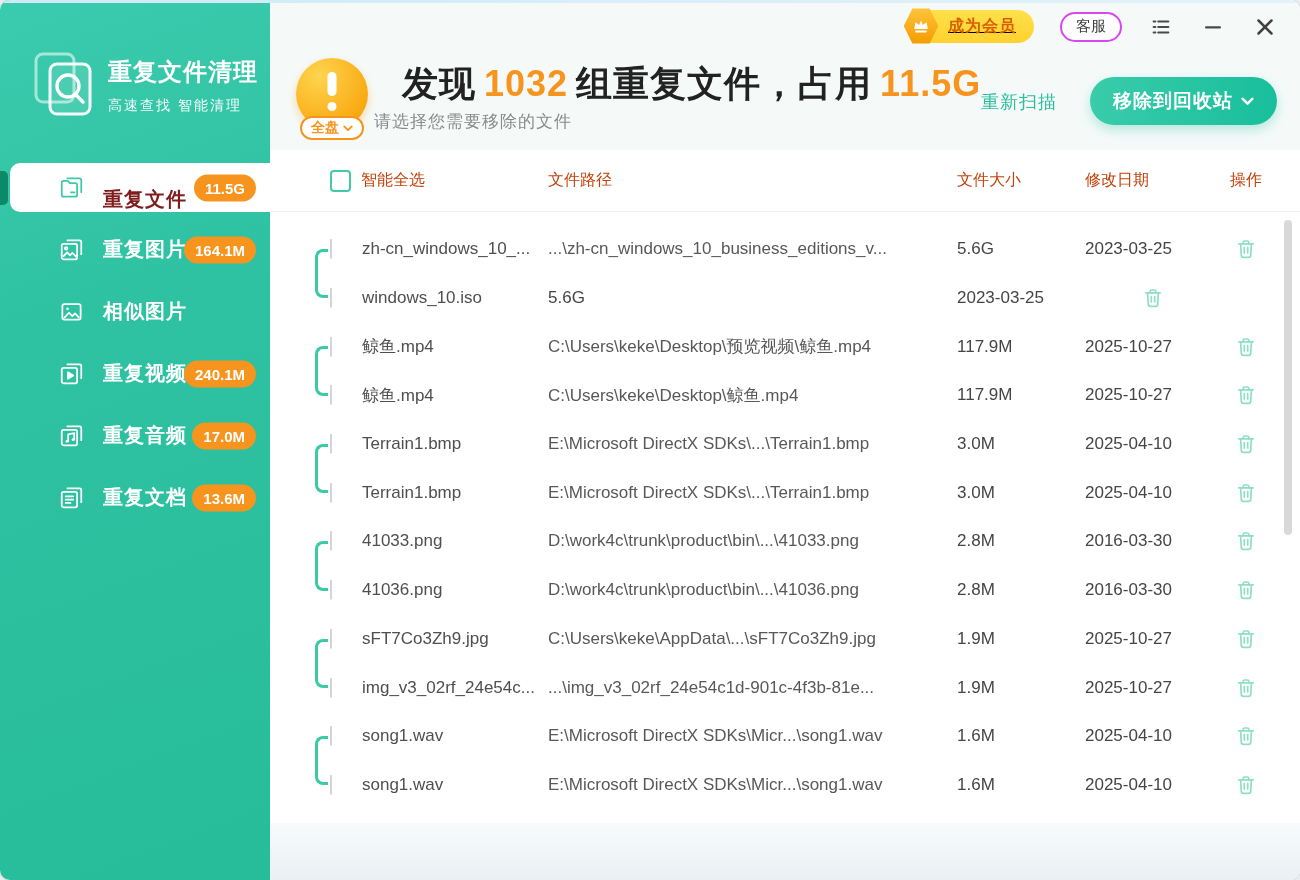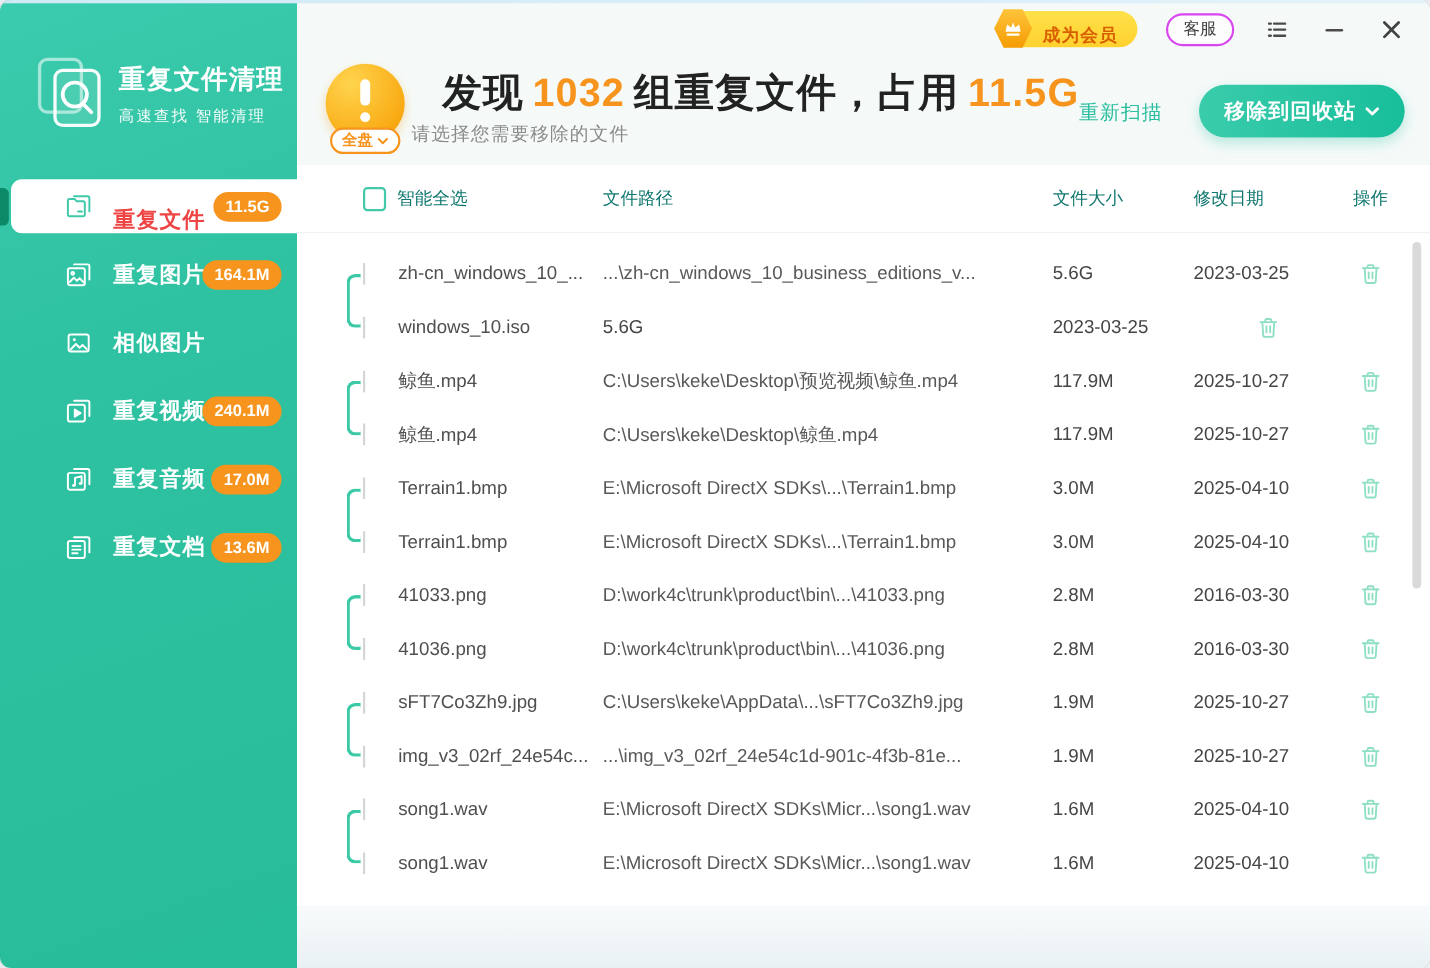--- a/index.html
+++ b/index.html
@@ -15,31 +15,31 @@
   .brand-title { font-size:24px; font-weight:bold; letter-spacing:1px; }
   .brand-sub { font-size:14px; margin-top:9px; letter-spacing:2px; opacity:.95; }
 
   .side-menu { position:relative; }
   .side-item { position:relative; height:49px; margin-bottom:13px; display:flex; align-items:center; padding-left:58px; cursor:pointer; }
   .side-icon { width:27px; height:27px; color:#fff; flex:0 0 27px; }
   .side-icon svg { width:100%; height:100%; }
   .side-label { color:#fff; font-size:20px; font-weight:600; margin-left:18px; letter-spacing:1px; white-space:nowrap; }
   .side-badge { position:absolute; right:14px; top:50%; transform:translateY(-50%); background:#f7941e; color:#fff; font-size:15px; font-weight:600; height:27px; line-height:27px; padding:0 11px; border-radius:14px; }
   .side-item.active { background:#fff; margin-left:10px; padding-left:48px; border-radius:10px 0 0 10px; }
-  .side-item.active .side-label { color:#ef4444;margin-top:24px; }
+  .side-item.active .side-label { color:#7f1d1d;margin-top:24px; }
   .side-item.active .side-icon { color:#3ec9a8; }
   .side-ind { display:none; }
   .side-item.active .side-ind { display:block; position:absolute; left:-10px; top:50%; transform:translateY(-50%); width:8px; height:34px; background:#0c8a68; border-radius:0 5px 5px 0; }
 
   
   .main { position:absolute; left:270px; top:0; width:1030px; height:880px; background:#fff; }
   .main-header { position:relative; height:150px; background:#f5faf9; }
 
   .titlebar { position:absolute; top:10px; right:22px; display:flex; align-items:center; }
-  .vip-btn { position:relative; height:33px; background:linear-gradient(180deg,#ffe14a,#ffd12e); border-radius:17px; padding:0 18px 0 36px; display:flex; align-items:flex-end; cursor:pointer; }
+  .vip-btn { position:relative; height:33px; background:linear-gradient(180deg,#ffe14a,#ffd12e); border-radius:17px; padding:0 18px 0 36px; display:flex; align-items:center; cursor:pointer;text-decoration:underline; }
   .vip-label { color:#d85e00; font-size:16px; font-weight:bold; letter-spacing:1px; }
   .crown-badge { position:absolute; left:-9px; top:-3px; width:36px; height:38px; background:linear-gradient(180deg,#ffc53d,#f59a00); clip-path:polygon(26% 4%,74% 4%,98% 50%,74% 96%,26% 96%,2% 50%); display:flex; align-items:center; justify-content:center; }
   .crown-badge svg { width:22px; height:22px; }
   .support-btn { height:30px; margin-left:26px; border:2px solid #d946ef; border-radius:16px; padding:0 14px; display:flex; align-items:center; background:#fdfdfd; cursor:pointer; }
   .support-label { color:#3f3f3f; font-size:15px; }
   .icon-btn { margin-left:26px; width:26px; height:26px; display:flex; align-items:center; justify-content:center; cursor:pointer; }
   .icon-btn svg { width:22px; height:22px; }
   .icon-btn.close svg { width:24px; height:24px; }
 
   .warn-wrap { position:absolute; left:24px; top:58px; width:76px; }
@@ -53,21 +53,21 @@
   .main-title .orange { color:#f7941e; margin:0 8px; }
   .main-sub { position:absolute; left:104px; top:110px; font-size:17px; color:#8a8a8a; letter-spacing:1px; }
 
   .rescan { position:absolute; right:243px; top:90px; color:#2bbe9e; font-size:18px; cursor:pointer; letter-spacing:1px; }
   .remove-btn { position:absolute; right:23px; top:77px; width:187px; height:48px; border-radius:24px; background:linear-gradient(90deg,#3accab,#18be9b); display:flex; align-items:center; justify-content:center; gap:8px; cursor:pointer; box-shadow:0 5px 12px rgba(36,190,156,.3); }
   .remove-label { color:#fff; font-size:19px; font-weight:bold; letter-spacing:1px; }
 
   
   .table-zone { position:relative; height:673px; background:#fff; }
   .thead { display:grid; grid-template-columns:22px 196px 409px 128px 135px 52px; align-items:center; height:62px; padding-left:60px; border-bottom:1px solid #f0f0f0; }
-  .th { font-size:16px; color:#0f766e; }
+  .th { font-size:16px; color:#c2410c; }
   .th.first { display:flex; align-items:center; gap:10px; grid-column:1 / span 2; }
   .th.name-col, .cell.name { padding-left:10px; }
   .th.action-col { text-align:center; }
 
   .cb { width:21px; height:21px; border:1.5px solid #d5d5d5; border-radius:4px; background:#fff; cursor:pointer; flex:0 0 21px; }
   .cb.master { width:22px; height:22px; border:2px solid #43c9a9; }
 
   .tbody { padding-top:13px; }
   .group { position:relative; }
   .bracket { position:absolute; left:45px; top:24px; bottom:24px; width:13px; border:3px solid #3cc9a6; border-right:none; border-radius:8px 0 0 8px; }

